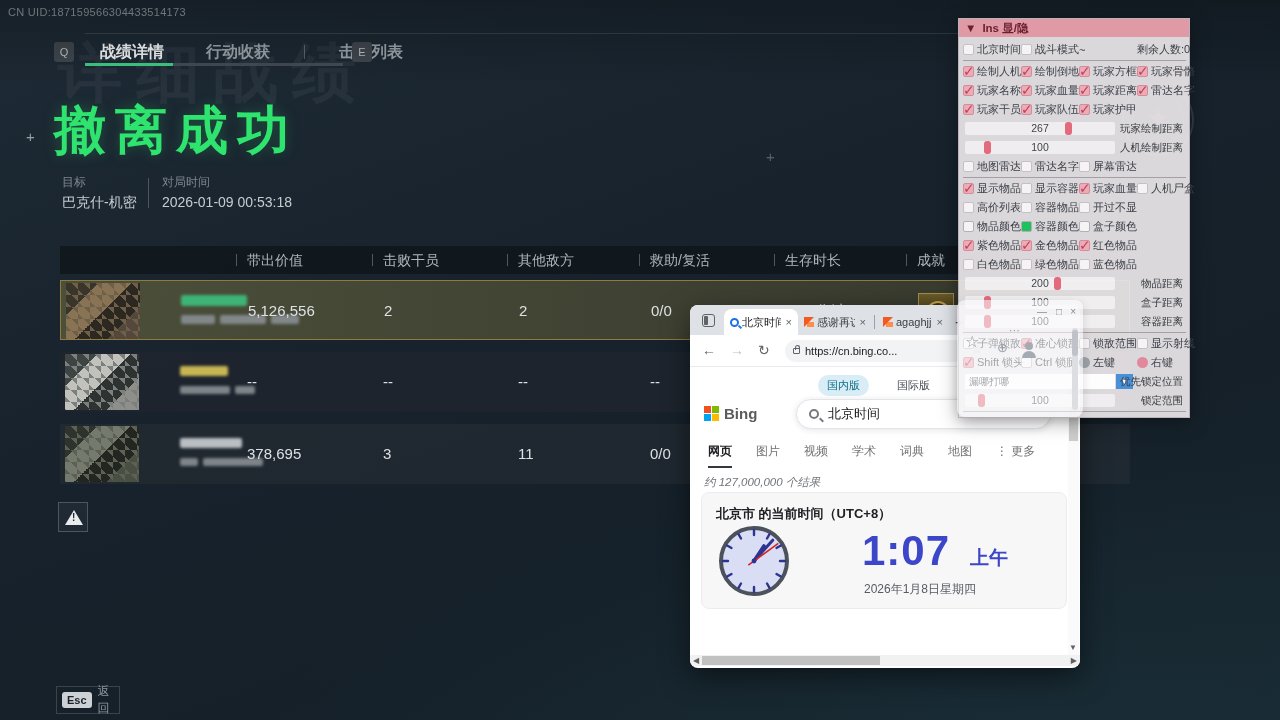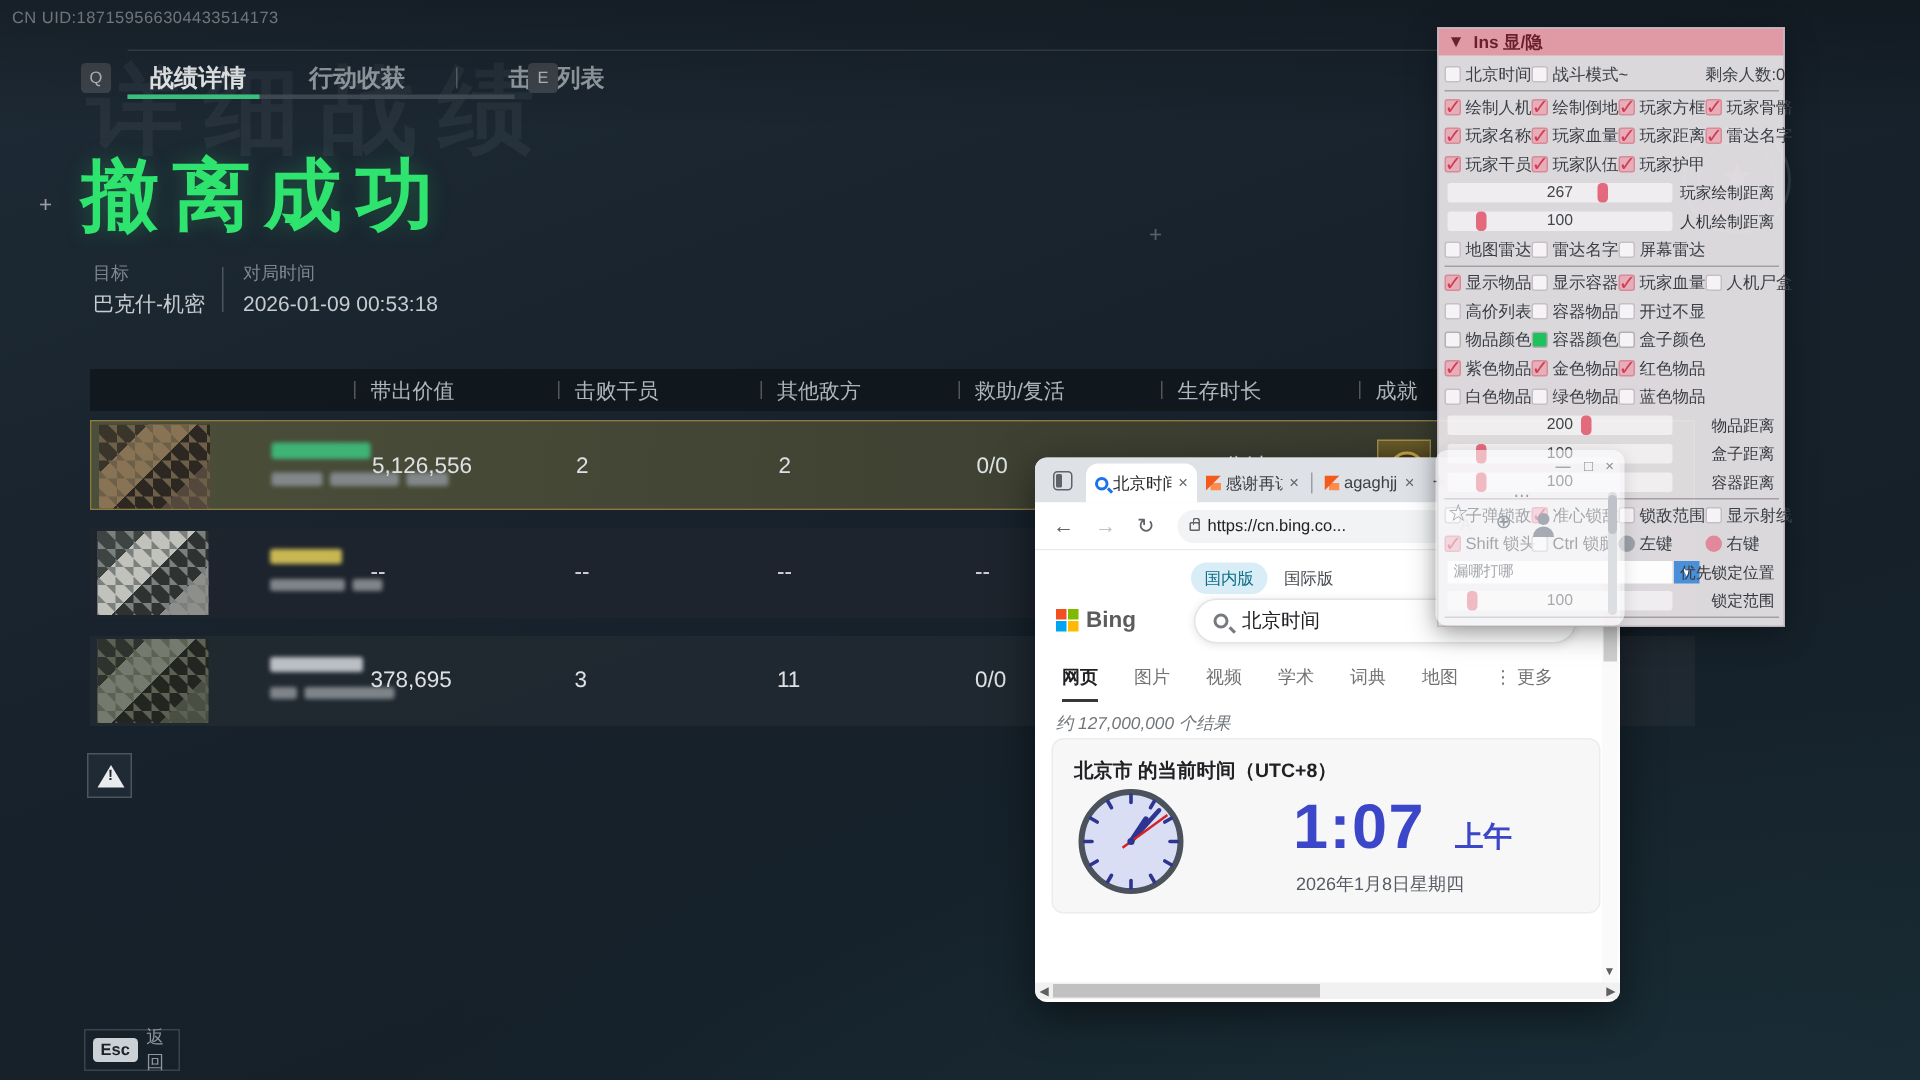--- a/index.html
+++ b/index.html
@@ -100,21 +100,21 @@
   .navico { position:absolute; top:7px; font-size:14px; color:#5f6368; cursor:pointer; }
   .urlpill { position:absolute; left:95px; top:5px; width:180px; height:22px; background:#f1f3f4;
     border-radius:11px; display:flex; align-items:center; padding:0 8px; gap:5px; cursor:text; }
   .lock { width:7px; height:6px; border:1.2px solid #5f6368; border-radius:1px; position:relative; flex:none; }
   .lock::before { content:""; position:absolute; left:1px; top:-4px; width:3px; height:4px;
     border:1.2px solid #5f6368; border-bottom:none; border-radius:3px 3px 0 0; }
   .urltext { font-size:11px; color:#202124; white-space:nowrap; }
   .aloud { position:absolute; left:283px; top:9px; font-size:11px; color:#5f6368; font-weight:bold; }
   .star { position:absolute; left:305px; top:7px; font-size:13px; color:#5f6368; }
   #bpage { position:absolute; left:0; top:62px; width:100%; height:290px; background:#fff; }
-  #versions { position:absolute; left:104px; top:8px; display:flex; gap:2px; }
+  #versions { position:absolute; left:128px; top:8px; display:flex; gap:19px; }
   .ver { font-size:11px; color:#474b50; padding:3px 9px; border-radius:11px; cursor:pointer; }
   .ver.active { background:#d9edf6; color:#0e6d86; }
   #binglogo { position:absolute; left:14px; top:38px; display:flex; align-items:center; gap:5px; }
   .mslogo { width:15px; height:15px; display:grid; grid-template-columns:7px 7px; gap:1px; }
   .mslogo i { width:7px; height:7px; }
   .bingname { font-size:15px; color:#5c5c5c; font-weight:bold; }
   #searchbox { position:absolute; left:106px; top:32px; width:255px; height:30px; border-radius:15px;
     border:1px solid #e2e4e8; box-shadow:0 1px 6px rgba(32,33,36,.12); display:flex;
     align-items:center; padding:0 12px; gap:9px; background:#fff; cursor:text; }
   .mag { width:10px; height:10px; border:2px solid #767a80; border-radius:50%; position:relative; flex:none; }

